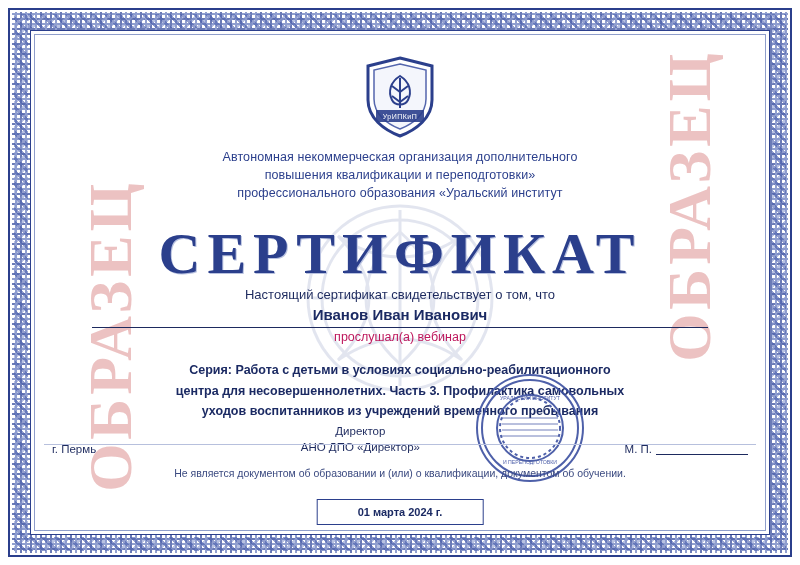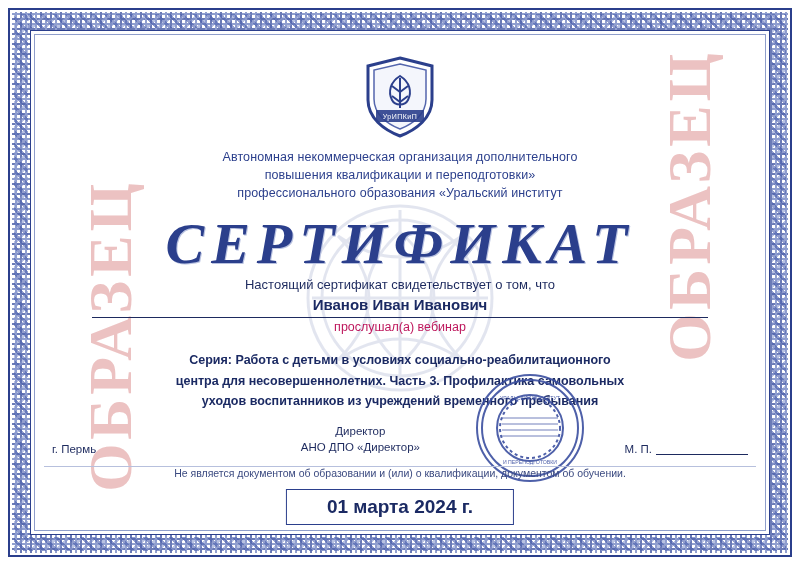--- a/index.html
+++ b/index.html
@@ -141,28 +141,27 @@
   .org-name {
     margin-top: 10px;
     font-size: 12.5px;
     font-weight: normal;
     line-height: 1.45;
     color: #2b3f8c;
     letter-spacing: 0.1px;
   }
 
   .title {
-    margin-top: 8px;
+    margin-top: 18px;
     font-family: "Liberation Serif", serif;
     font-size: 58px;
     font-weight: bold;
     letter-spacing: 7px;
     color: #2b3f8c;
     text-shadow: 1px 1px 0 #b9c2e0;
-    font-style: italic;
   }
 
   .subtitle {
     font-size: 13px;
     color: #1d2a5e;
   }
 
   .recipient-wrap {
     margin-top: 4px;
     padding: 0 48px;
@@ -240,32 +239,32 @@
   }
 
   .disclaimer {
     position: absolute;
     left: 0; right: 0;
     bottom: 44px;
     text-align: center;
     font-size: 10.5px;
     color: #3b4a80;
     border-top: 1px solid #b7c0dd;
-    padding-top: 0;
+    padding-top: 22px;
   }
 
   .date-box {
     position: absolute;
     left: 50%;
     transform: translateX(-50%);
     bottom: -2px;
     border: 1px solid #2b3f8c;
     background: #ffffff;
     padding: 6px 40px;
-    font-size: 19px;
+    font-size: 11px;
     font-weight: bold;
     color: #1b2a63;
   }
 </style>
 </head>
 <body>
 
 <div class="certificate">
 
   <div class="border-outer"></div>

